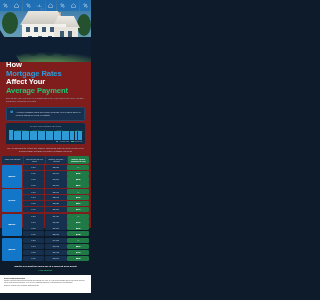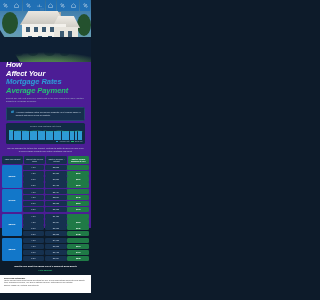--- a/index.html
+++ b/index.html
@@ -2,21 +2,21 @@
 <html><head>
 <meta charset="utf-8">
 <style>
   html,body{margin:0;padding:0;}
   body{
     width:91px;height:300px;overflow:hidden;
     background:#0d1b2a;
     font-family:"Liberation Sans", sans-serif;
     -webkit-font-smoothing:antialiased;
   }
-  .page{position:relative;width:91px;height:228px;background:#4c1d95;font-style:italic;}
+  .page{position:relative;width:91px;height:228px;background:#7f1d1d;}
 
   
   .hero{position:relative;width:91px;height:62px;overflow:hidden;background:#3f6d99;}
   .sky{position:absolute;inset:0;background:linear-gradient(#2f6f9e 0%,#5d97bf 45%,#7fae86 100%);}
   .icon-strip{position:absolute;top:0;left:0;width:91px;height:11px;display:flex;}
   .icon-tile{flex:1 1 0;height:11px;margin-right:.6px;background:#1d6fb8;opacity:.85;
     display:flex;align-items:center;justify-content:center;}
   .icon-tile svg{width:5px;height:5px;opacity:.75;}
   .house{position:absolute;left:16px;top:7px;width:66px;height:44px;}
   .h-roof{position:absolute;left:4px;top:4px;width:46px;height:14px;
@@ -192,22 +192,22 @@
           </svg>
       </div>
     </div>
 
     <div class="corner"></div>
     <div class="hero-fade"></div>
   </div>
 
   <div class="headline">
     <div class="hl">How</div>
+    <div class="hl blue">Mortgage Rates</div>
     <div class="hl">Affect Your</div>
-    <div class="hl blue">Mortgage Rates</div>
     <div class="hl green">Average Payment</div>
   </div>
 
   <div class="sub">Experts say rate cuts and even slight shifts in the loan market can move monthly budgets by hundreds of dollars.</div>
 
   <div class="quote">
     <div class="qmark">❝</div>
     <div class="qtext">Average mortgage rates will decline modestly next version above 5 percent with likely levels of volatility.</div>
   </div>
 

